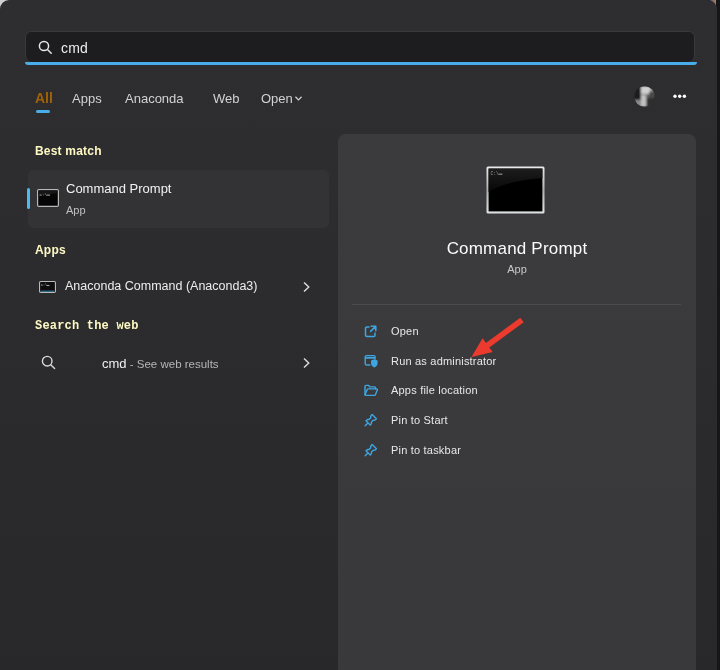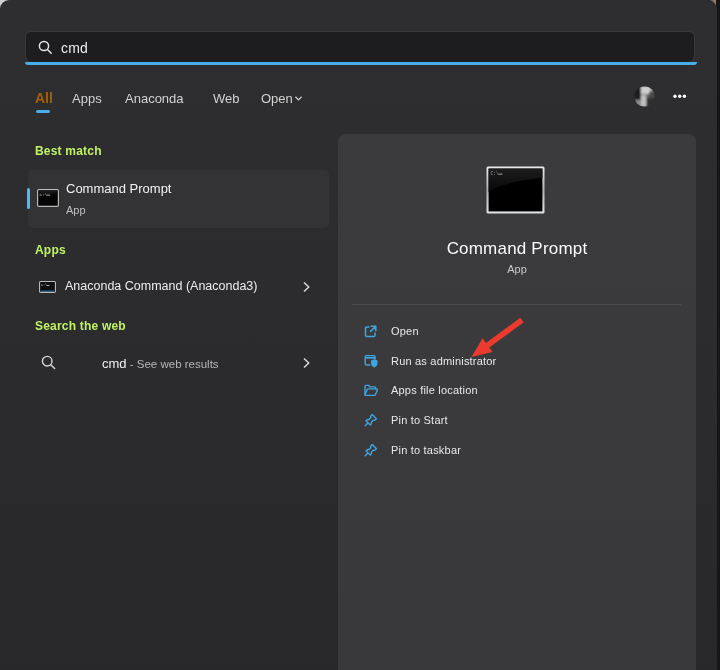--- a/index.html
+++ b/index.html
@@ -20,29 +20,29 @@
         border:1px solid #39393b;border-bottom:none;border-radius:6px 6px 7px 7px;
         box-sizing:border-box;}
   #sline{left:25px;top:62px;width:672px;height:3px;background:#48ade8;
          border-radius:0 0 6px 6px;}
   #stext{left:61px;top:40px;font-size:14px;color:#ededed;letter-spacing:.2px;}
   
   .tab{top:91px;font-size:13px;color:#d2d2d2;}
   #tab-all{left:35px;color:#a16207;font-weight:bold;font-size:14px;top:90px;}
   #underline{left:36px;top:110px;width:14px;height:3px;border-radius:2px;background:#48ade8;}
   
-  .h{font-weight:bold;font-size:12px;color:#bef264;letter-spacing:.2px;}
+  .h{font-weight:bold;font-size:12px;color:#fef9c3;letter-spacing:.2px;}
   #bestmatch{left:35px;top:144px;}
   #card{left:28px;top:170px;width:301px;height:58px;background:#333335;border-radius:5px;}
   #accent{left:27px;top:188px;width:3px;height:21px;border-radius:2px;background:#4cb9f0;}
   #cardtitle{left:66px;top:181px;font-size:13px;color:#f2f2f2;}
   #cardsub{left:66px;top:204px;font-size:11px;color:#c0c0c0;}
   #apps-h{left:35px;top:243px;}
   #anarow{left:65px;top:279px;font-size:12.5px;color:#ededed;}
-  #web-h{left:35px;top:319px;}
+  #web-h{left:35px;top:319px;font-family:Liberation Mono, monospace;}
   #webtext{left:65px;top:356px;font-size:13px;color:#f0f0f0;margin-left:37px;}
   #webtext .dim{color:#b5b5b5;font-size:11.5px;}
   
   #panel{left:338px;top:134px;width:358px;height:536px;border-radius:8px 8px 0 0;
          background:linear-gradient(180deg,#3b3b3d,#39393b);}
   #ptitle{left:338px;top:239px;width:358px;text-align:center;font-size:17px;color:#fafafa;letter-spacing:.2px;}
   #psub{left:338px;top:263px;width:358px;text-align:center;font-size:11px;color:#c8c8c8;}
   #sep{left:352px;top:304px;width:329px;height:1px;background:#4d4d4f;}
   .act{left:391px;font-size:11px;color:#e8e8e8;letter-spacing:.2px;}
 </style>

